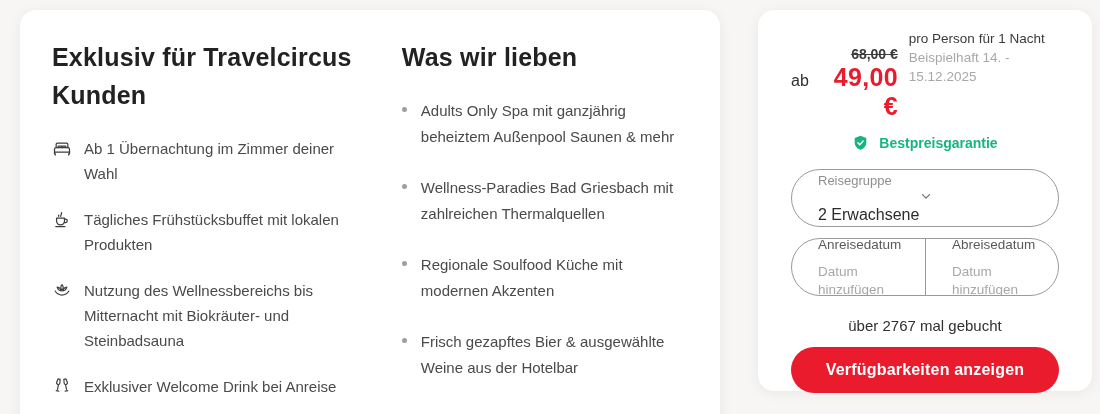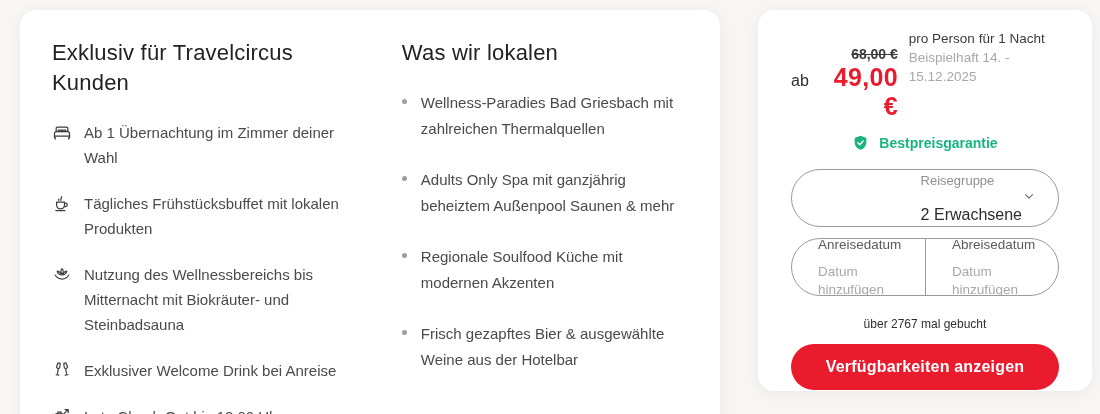--- a/index.html
+++ b/index.html
@@ -30,22 +30,22 @@
   
   .benefits-card{
     left:20px; top:10px;
     width:700px; height:460px;
     padding:28px 32px;
     display:flex; gap:44px;
   }
   .col-exclusive{width:312px;}
   .col-love{width:292px;}
   h2.col-title{
-    font-size:22px; line-height:30px;
-    font-weight:400; color:var(--ink);
+    font-size:25px; line-height:38px;
+    font-weight:700; color:var(--ink);
     letter-spacing:.2px;
     margin-bottom:22px;
   }
   .benefit-item{
     display:flex; align-items:flex-start; gap:12px;
     margin-bottom:21px;
   }
   .benefit-item .b-icon{flex:0 0 20px; margin-top:2px; color:#3d3d3d;}
   .benefit-item .b-icon svg{display:block;}
   .benefit-text{font-size:15px; line-height:25px; color:var(--body);}
@@ -87,21 +87,21 @@
   .guarantee-row svg{display:block;}
   .guarantee-label{font-size:14px; font-weight:700; color:var(--green);}
   .pill{
     border:1px solid var(--border);
     border-radius:30px;
     height:58px;
     width:100%;
     background:#fff;
   }
   .select-pill{
-    display:flex; align-items:center; justify-content:flex-end;
+    display:flex; align-items:center; justify-content:flex-start;
     padding:0 22px 0 26px;
     margin-bottom:11px;
     cursor:pointer;
   }
   .select-texts{display:flex; flex-direction:column; gap:1px;}
   .field-label{font-size:13px; color:var(--gray); line-height:17px;}
   .field-value{font-size:16px; color:#2c2c2c; line-height:21px;margin-top:14px;}
   .chevron{color:#6e6e6e;}
   .date-pill{
     display:flex;
@@ -111,21 +111,21 @@
   .date-cell{
     flex:1 1 50%;
     display:flex; flex-direction:column; justify-content:center; gap:9px;
     padding-left:26px;
     cursor:pointer;
   }
   .date-cell.second{border-left:1px solid var(--border);}
   .date-label{font-size:13.5px; color:#5a5a5a; line-height:18px;}
   .date-placeholder{font-size:13.5px; color:var(--lightgray); line-height:18px;}
   .booked-text{
-    text-align:center; font-size:12px; color:#2f2f2f;
+    text-align:center; font-size:15px; color:#2f2f2f;
     margin-bottom:13px;
   }
   .cta-button{
     display:block; width:100%; height:46px;
     border:none; border-radius:24px;
     background:var(--red); color:#ffffff;
     font-family:"Liberation Sans", sans-serif;
     font-size:16px; font-weight:700; letter-spacing:.2px;
     cursor:pointer;
     margin-bottom:23px;
@@ -204,29 +204,29 @@
           <rect x="4" y="9.5" width="10" height="9" rx="1.2"></rect>
           <path d="M7 9.5V7.3h4v2.2"></path>
           <path d="M14.8 8.8l4.4-4.4M19.4 8V4.2h-3.8"></path>
         </svg>
       </span>
       <span class="benefit-text">Late Check-Out bis 12:00 Uhr</span>
     </div>
   </div>
 
   <div class="col-love">
-    <h2 class="col-title">Was wir lokalen</h2>
-
+    <h2 class="col-title">Was wir lieben</h2>
+
+    <div class="love-item">
+      <span class="dot"></span>
+      <span class="love-text">Adults Only Spa mit ganzjährig beheiztem Außenpool Saunen &amp; mehr</span>
+    </div>
     <div class="love-item">
       <span class="dot"></span>
       <span class="love-text">Wellness-Paradies Bad Griesbach mit zahlreichen Thermalquellen</span>
-    </div>
-    <div class="love-item">
-      <span class="dot"></span>
-      <span class="love-text">Adults Only Spa mit ganzjährig beheiztem Außenpool Saunen &amp; mehr</span>
     </div>
     <div class="love-item">
       <span class="dot"></span>
       <span class="love-text">Regionale Soulfood Küche mit modernen Akzenten</span>
     </div>
     <div class="love-item">
       <span class="dot"></span>
       <span class="love-text">Frisch gezapftes Bier &amp; ausgewählte Weine aus der Hotelbar</span>
     </div>
   </div>

